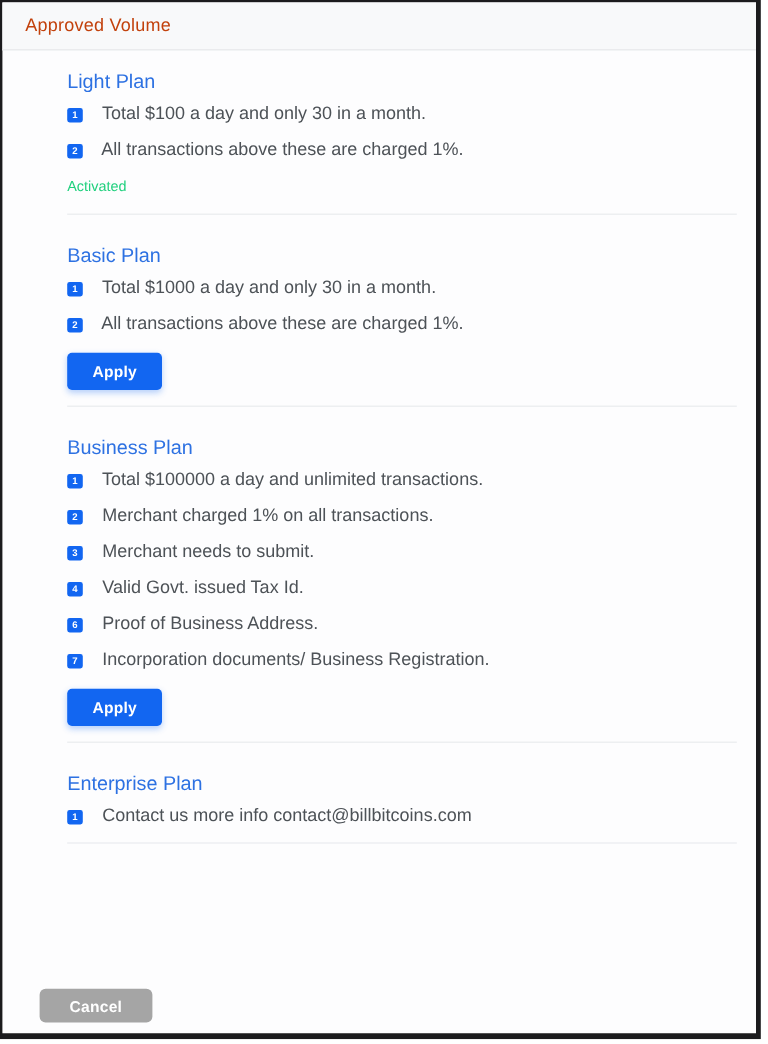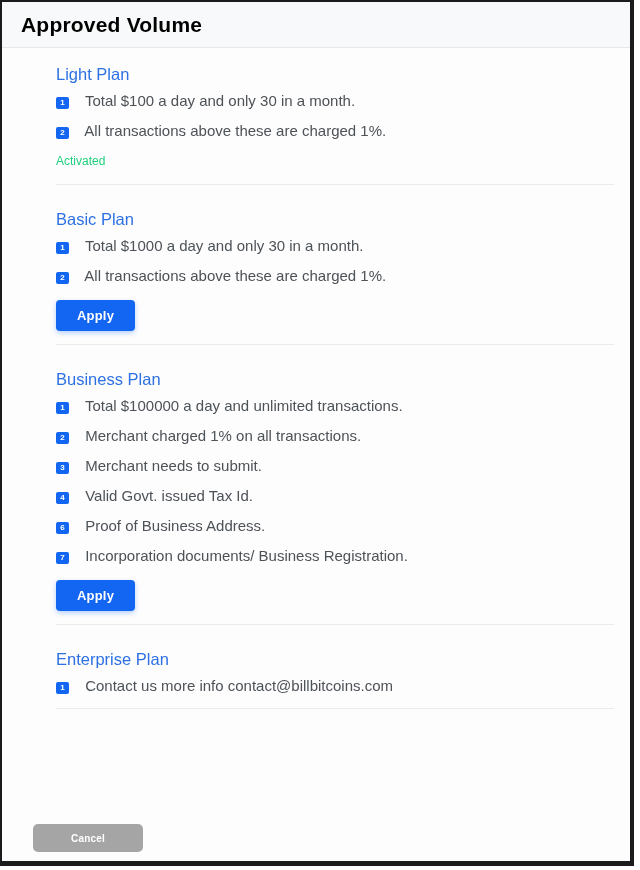--- a/index.html
+++ b/index.html
@@ -6,21 +6,21 @@
   .frame {
     width: 634px; height: 866px; box-sizing: border-box;
     border: solid #1b1b1d; border-width: 2px 4px 5px 2px;
     background: #fdfdfe; display: flex; flex-direction: column;
     font-family: "Liberation Sans", sans-serif;
   }
   .modal-header {
     flex: 0 0 auto; background: #f8f9fa;
     border-bottom: 1px solid #e6e8ea; padding: 11px 19px 10px;
   }
-  .modal-title { font-size: 21px; font-weight: 700; color: #000000; letter-spacing: .2px; }
+  .modal-title { font-size: 15px; font-weight: 400; color: #c2410c; letter-spacing: .2px; }
   .modal-body { flex: 1 1 auto; overflow: hidden; padding: 16px 16px 0 54px; }
   .plan-heading {
     margin: 0 0 5px; font-size: 16.5px; font-weight: 500;
     color: var(--accent-blue, #2d71e2); line-height: 21px;
   }
   .plan-item {
     margin: 0 0 9px; font-size: 15px; line-height: 21px;
     color: #4d5257; max-width: 524px;
   }
   .badge {
@@ -34,22 +34,22 @@
   .btn-apply {
     display: inline-block; margin: 5px 0 1px; height: 31px; padding: 0 21px;
     background: var(--primary-blue, #1266f1); border-radius: 4px;
     font-size: 13px; letter-spacing: .2px;
     box-shadow: 0 2px 5px rgba(18,102,241,.3);
   }
   .divider { border: 0; border-top: 1px solid #e9ebee; margin: 12px 0 24px; }
   .modal-body .divider:last-child { margin-bottom: 0; }
   .modal-footer { flex: 0 0 auto; padding: 10px 19px 9px 31px; }
   .btn-cancel {
-    height: 28px; padding: 0 38px; background: var(--cancel-gray, #a5a5a5);
-    border-radius: 5px; font-size: 10px; letter-spacing: .2px;
+    height: 28px; padding: 0 25px; background: var(--cancel-gray, #a5a5a5);
+    border-radius: 5px; font-size: 13px; letter-spacing: .2px;
   }
 </style>
 </head>
 <body>
 
 <div class="frame">
   <div class="modal-header">
     <span class="modal-title">Approved Volume</span>
   </div>
   <div class="modal-body" id="modal-body">

